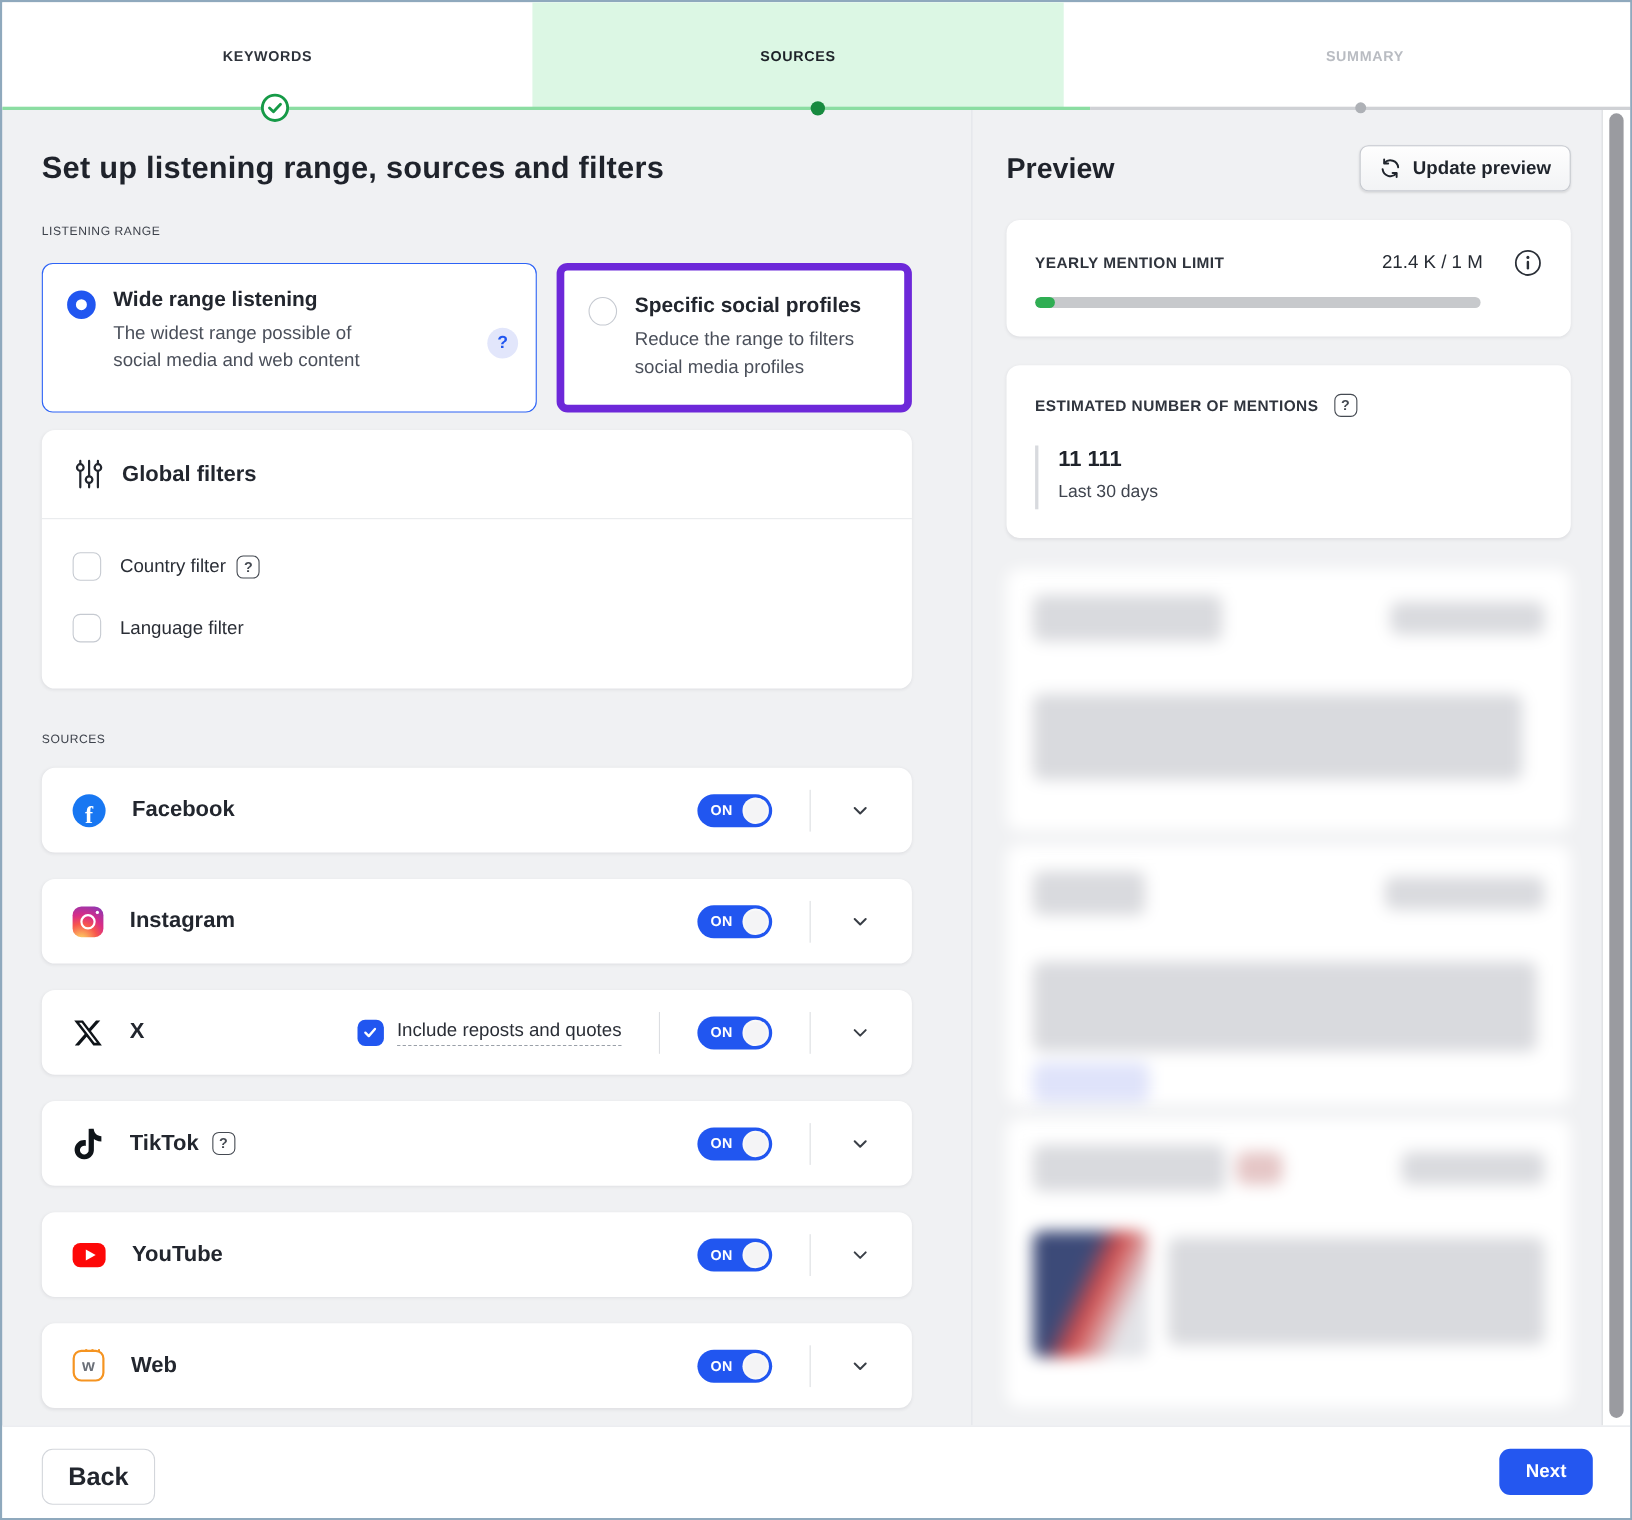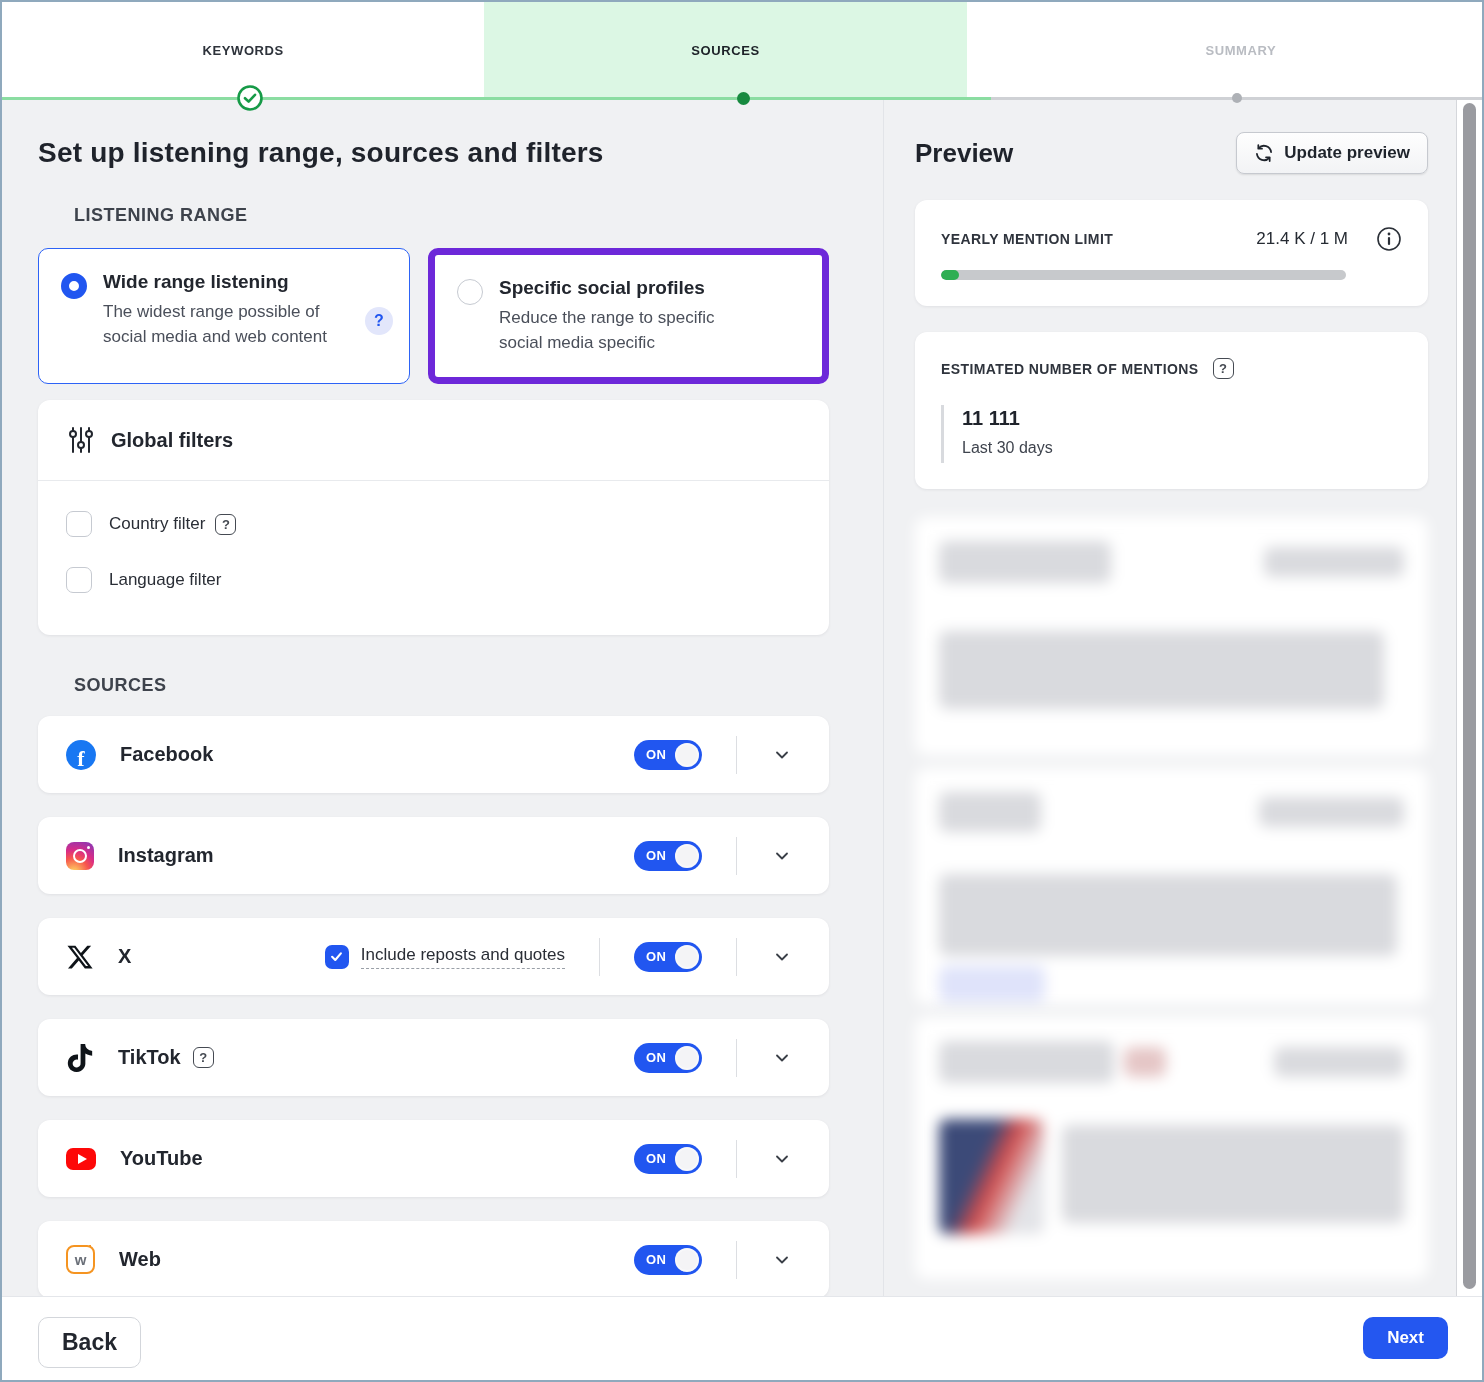--- a/index.html
+++ b/index.html
@@ -31,27 +31,27 @@
   
   .content { position:absolute; top:98px; left:0; right:0; bottom:84px;border-radius:25px; }
   .left-col { position:absolute; top:0; bottom:0; left:0; width:882px;
     border-right:1px solid #e2e4e8; padding:0 54px 0 36px; overflow:hidden; }
   .right-col { position:absolute; top:0; bottom:0; left:883px; right:26px; padding:0 28px 0 30px; overflow:hidden; }
   .scroll-track { position:absolute; top:0; bottom:0; right:0; width:26px; background:#ffffff; border-left:1px solid #d5d7db; }
   .scroll-thumb { position:absolute; top:3px; left:6px; width:13px; height:calc(100% - 10px); background:#9a9ba0; border-radius:7px; }
 
   
   h1.page-title { margin-top:37px; font-size:28px; font-weight:700; color:#1f232b; letter-spacing:0.2px; }
-  .section-label { margin-top:36px; font-size:18px; font-weight:700; letter-spacing:0.5px; color:#3e434c;margin-left:36px; }
+  .section-label { margin-top:36px; font-size:11px; font-weight:400; letter-spacing:0.5px; color:#3e434c; }
 
   .range-cards { margin-top:22px; display:flex; gap:18px; }
   .range-card { background:#fff; border:7px solid #6d28d9; border-radius:10px; padding:22px 20px 22px 22px;
      display:flex; gap:16px; position:relative; }
   .range-card.selected { border:1.5px solid #2d63f6; }
-  .range-card.c1 { width:372px; }
+  .range-card.c1 { width:450px; }
   .range-card.c2 { flex:1; }
   .radio { width:26px; height:26px; border-radius:50%; flex:0 0 26px; margin-top:2px; }
   .radio.on  { border:8px solid #2156f0; background:#fff; }
   .radio.off { border:1.5px solid #c6cad1; background:#fff; }
   .range-title { font-size:19px; font-weight:700; color:#22262e; }
   .range-desc { margin-top:7px; font-size:17px; line-height:1.45; color:#4a4f5a; max-width:255px; }
   .qcircle { position:absolute; right:16px; top:58px; width:28px; height:28px; border-radius:50%;
      background:#e2e6fb; color:#2156f0; font-size:16px; font-weight:700;
      display:flex; align-items:center; justify-content:center; }
   .qbox { display:inline-flex; align-items:center; justify-content:center; width:21px; height:21px;
@@ -171,21 +171,21 @@
           <div>
             <div class="range-title">Wide range listening</div>
             <div class="range-desc">The widest range possible of social media and web content</div>
           </div>
           <span class="qcircle">?</span>
         </div>
         <div class="range-card c2">
           <span class="radio off"></span>
           <div>
             <div class="range-title">Specific social profiles</div>
-            <div class="range-desc">Reduce the range to specific social media specific</div>
+            <div class="range-desc">Reduce the range to filters social media profiles</div>
           </div>
         </div>
       </div>
 
       <div class="global-card">
         <div class="global-head">
           <span>
             <svg width="30" height="30" viewBox="0 0 30 30" fill="none" stroke="#22262e" stroke-width="2" stroke-linecap="round">
               <line x1="7" y1="3" x2="7" y2="27"></line>
                 <circle cx="7" cy="9" r="3" fill="#fff"></circle>

